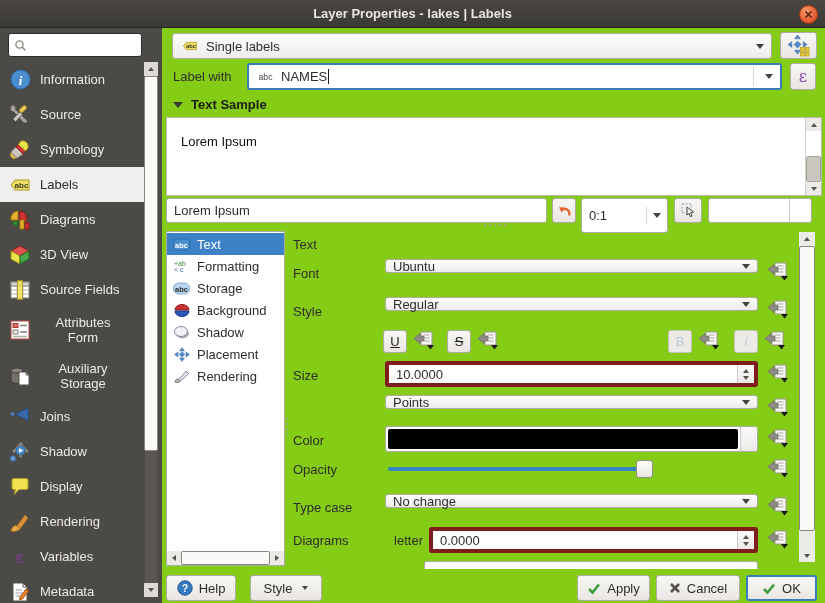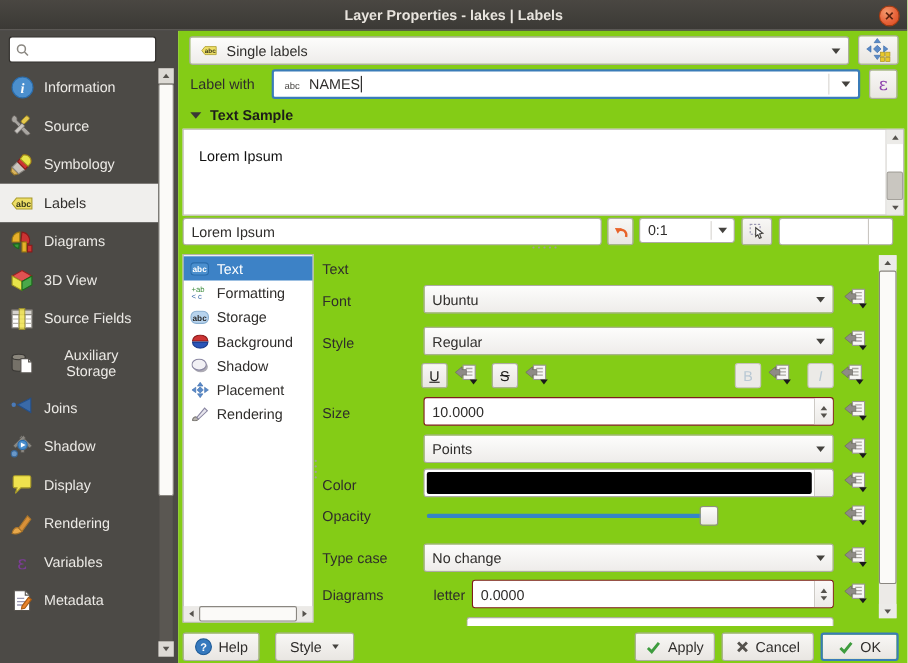--- a/index.html
+++ b/index.html
@@ -59,21 +59,21 @@
   .vs-up,.vs-down { position:absolute; left:0; width:100%; height:13px; background:#ecebe8; display:flex; align-items:center; justify-content:center; }
   .vs-up { top:0; } .vs-down { bottom:0; }
   .vs-thumb { position:absolute; left:0; width:100%; background:#c9c6c0; border:1px solid #a5a29c; border-radius:2px; }
   .arr-u { width:0; height:0; border-left:3.5px solid transparent; border-right:3.5px solid transparent; border-bottom:4.5px solid #55524d; }
   .arr-d { width:0; height:0; border-left:3.5px solid transparent; border-right:3.5px solid transparent; border-top:4.5px solid #55524d; }
   .arr-l { width:0; height:0; border-top:3.5px solid transparent; border-bottom:3.5px solid transparent; border-right:4.5px solid #55524d; }
   .arr-r { width:0; height:0; border-top:3.5px solid transparent; border-bottom:3.5px solid transparent; border-left:4.5px solid #55524d; }
 
   .sample-input { left:4px; top:170px; width:381px; height:25px; }
   .undo-btn { left:390px; top:170px; width:24px; height:25px; }
-  .scale-combo { left:419px; top:170px; width:87px; height:23px; padding-right:4px; }
+  .scale-combo { left:419px; top:170px; width:87px; height:35px; padding-right:4px; }
   .scale-combo .sep { margin-left:auto; width:1px; height:17px; background:#d8d5d0; }
   .scale-combo .arr { margin-left:6px; margin-right:2px; }
   .map-btn { left:512px; top:170px; width:28px; height:25px; }
   .colorw { position:absolute; left:546px; top:170px; width:104px; height:25px; background:#fff; border:1px solid #aeaba5; border-radius:3px; display:flex; }
   .colorw .cw-field { flex:1; }
   .colorw .cw-drop { width:22px; border-left:1px solid #c9c6c1; display:flex; align-items:center; justify-content:center; }
 
   .hsplit-dots { position:absolute; left:322px; top:196px; display:flex; gap:3px; }
   .hsplit-dots i { width:2px; height:2px; background:#a19e98; border-radius:50%; }
   .vsplit-dots { position:absolute; left:124px; top:390px; display:flex; flex-direction:column; gap:3px; }
@@ -82,22 +82,22 @@
   .tablist { position:absolute; left:4px; top:203px; width:119px; height:335px; background:#fff; border:1px solid #aeaba5; }
   .tab-item { display:flex; align-items:center; height:22px; padding-left:5px; gap:6px; color:#2f2d2b; }
   .tab-item.selected { background:#3d82c6; color:#fff; }
   .tab-icon { width:19px; height:16px; flex:none; display:flex; align-items:center; justify-content:center; }
   .hscroll { position:absolute; left:0; right:0; bottom:0; height:14px; background:#eceae7; }
   .hs-left { position:absolute; left:0; top:0; width:14px; height:14px; display:flex; align-items:center; justify-content:center; }
   .hs-right { position:absolute; right:0; top:0; width:14px; height:14px; display:flex; align-items:center; justify-content:center; }
   .hs-thumb { position:absolute; left:14px; right:14px; top:0; height:14px; background:#fbfaf8; border:1px solid #8a8781; border-radius:2px; }
 
   .flabel { position:absolute; left:131px; }
-  .fcombo { left:223px; width:373px; height:26px; }
-  .spin { position:absolute; background:#fff; border:1px solid #7f1d1d; border-radius:3px; display:flex; align-items:center; }
+  .fcombo { left:223px; width:373px; height:14px; }
+  .spin { position:absolute; background:#fff; border:4px solid #7f1d1d; border-radius:3px; display:flex; align-items:center; }
   .spin .val { padding-left:7px; }
   .spin .spincol { margin-left:auto; width:17px; align-self:stretch; border-left:1px solid #cdcac5; display:flex; flex-direction:column; align-items:center; justify-content:center; gap:3px; background:linear-gradient(#fbfaf9,#eceae7); border-radius:0 3px 3px 0; }
   .spin .spincol .arr-u, .spin .spincol .arr-d { border-left-width:3px; border-right-width:3px; }
   .dd { position:absolute; width:24px; height:22px; }
   .togbtn { position:absolute; width:24px; height:23px; background:linear-gradient(#f8f7f5,#e9e6e2); border:1px solid #aeaba5; border-radius:3px; display:flex; align-items:center; justify-content:center; font-size:13px; color:#1d1c1a; }
   .togbtn.dis { background:#eceae7; border-color:#c6c3be; color:#b9c8d4; }
 
   .colorbar { position:absolute; left:223px; top:398px; width:373px; height:26px; background:#fff; border:1px solid #aeaba5; border-radius:3px; display:flex; }
   .colorbar .bar { flex:1; margin:2px; border-radius:2px; }
   .colorbar .cw-drop { width:17px; border-left:1px solid #cdcac5; display:flex; align-items:center; justify-content:center; background:linear-gradient(#fbfaf9,#eceae7); border-radius:0 3px 3px 0; }
@@ -206,20 +206,33 @@
             <svg width="22" height="22" viewBox="0 0 22 22">
               <rect x="2" y="3" width="18" height="16" fill="#fff" stroke="#8a8781"></rect>
               <path d="M2 7 L20 7 M2 11 L20 11 M2 15 L20 15 M8 3 L8 19 M14 3 L14 19" stroke="#b5b2ac" stroke-width="1"></path>
               <rect x="2" y="3" width="18" height="4" fill="#d5d2cd" stroke="#8a8781"></rect>
               <rect x="8.5" y="1.5" width="5" height="19" fill="#efe24e" opacity="0.85" stroke="#a89a28"></rect>
             </svg>
           </span>
     <span class="nav-label">Source Fields</span>
   </div>
 
+  <div class="nav-item two">
+    <span class="nav-icon">
+            <svg width="22" height="22" viewBox="0 0 22 22">
+              <rect x="2" y="2" width="18" height="18" fill="#fff" stroke="#b04a4a"></rect>
+              <rect x="4" y="4.5" width="5" height="4" fill="#d86a6a" stroke="#a03a3a"></rect>
+              <path d="M11 6.5 L18 6.5" stroke="#8a8781" stroke-width="1.6"></path>
+              <rect x="4" y="11" width="5" height="4" fill="#e8e6e2" stroke="#8a8781"></rect>
+              <path d="M11 13 L18 13" stroke="#8a8781" stroke-width="1.6"></path>
+              <path d="M4 17.5 L18 17.5" stroke="#b5b2ac" stroke-width="1.6"></path>
+            </svg>
+          </span>
+    <span class="nav-label">Attributes Form</span>
+  </div>
 
   <div class="nav-item two">
     <span class="nav-icon">
             <svg width="22" height="22" viewBox="0 0 22 22">
               <path d="M2 5.5 L2 16 A6 2.5 0 0 0 14 16 L14 5.5" fill="#757168" stroke="#3a3835"></path>
               <ellipse cx="8" cy="5.5" rx="6" ry="2.5" fill="#8a867c" stroke="#3a3835"></ellipse>
               <path d="M10 7 L17 7 L20 10 L20 20 L10 20 Z" fill="#fff" stroke="#55524d"></path>
               <path d="M17 7 L17 10 L20 10" fill="none" stroke="#55524d"></path>
             </svg>
           </span>

